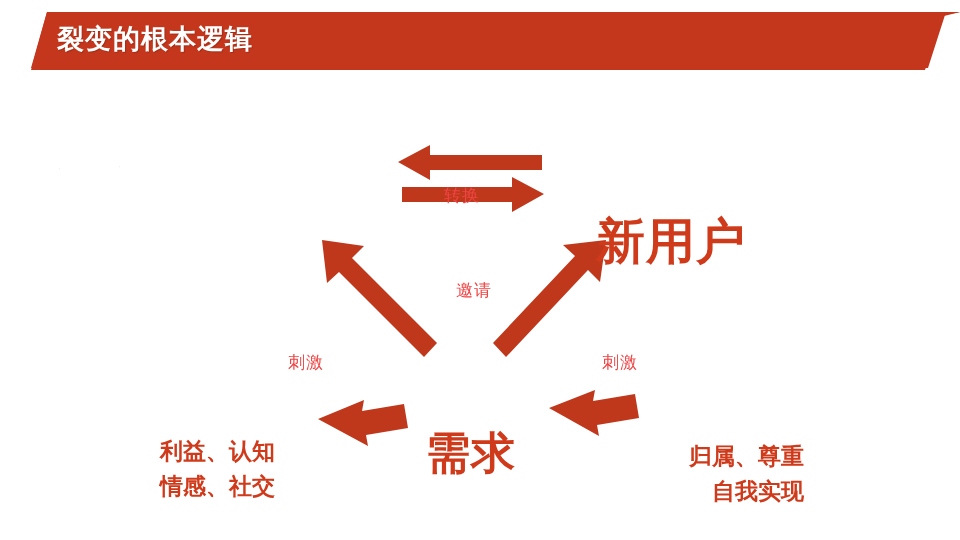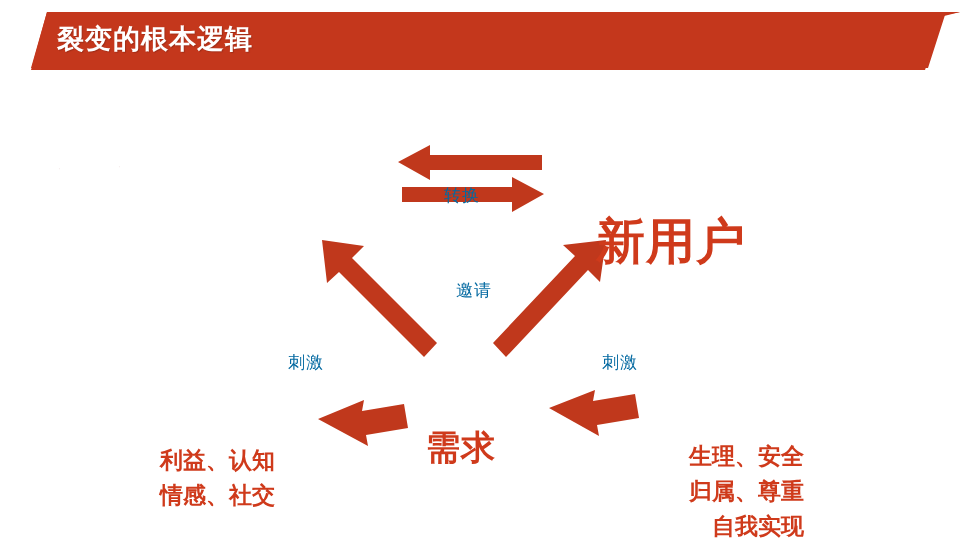--- a/index.html
+++ b/index.html
@@ -74,50 +74,50 @@
   }
   #label-new-user {
     left: 596px;
     top: 139px;
     font-size: 49px;
     letter-spacing: 1px;
   }
   #label-demand {
     left: 426px;
     top: 353px;
-    font-size: 34px;
+    font-size: 44px;
     letter-spacing: 1px;
   }
 
   .side-label {
     position: absolute;
     font-family: "DejaVu Sans", "Liberation Sans", sans-serif;
     font-weight: bold;
     font-size: 23px;
     color: #CF3A1B;
     line-height: 1.52;
     white-space: nowrap;
   }
   #label-left-needs {
     left: 160px;
-    top: 369px;
+    top: 360px;
     text-align: right;
   }
   #label-right-needs {
     right: 156px;
     top: 365px;
     text-align: right;
   }
 
   
   .edge-label {
     position: absolute;
     font-family: "DejaVu Serif", "Liberation Serif", serif;
     font-size: 17px;
-    color: #0369a1;
+    color: #ef4444;
     white-space: nowrap;
     letter-spacing: 1px;
   }
   #edge-convert { left: 444px; top: 110px; }
   #edge-invite  { left: 456px; top: 205px; }
   #edge-stim-left  { left: 288px; top: 277px; }
   #edge-stim-right { left: 602px; top: 277px; }
 
   
   .artifact {
@@ -175,21 +175,20 @@
     <div class="edge-label" id="edge-stim-left">刺激</div>
 
     <div class="edge-label" id="edge-stim-right">刺激</div>
 
     <div class="side-label" id="label-left-needs">
       <div>利益、认知</div>
       <div>情感、社交</div>
     </div>
 
     <div class="side-label" id="label-right-needs">
-      <div>生理、安全</div>
       <div>归属、尊重</div>
       <div>自我实现</div>
     </div>
 
     <div class="artifact" id="artifact-a">·</div>
     <div class="artifact" id="artifact-b">·</div>
 
   </div>
 </div>
 

